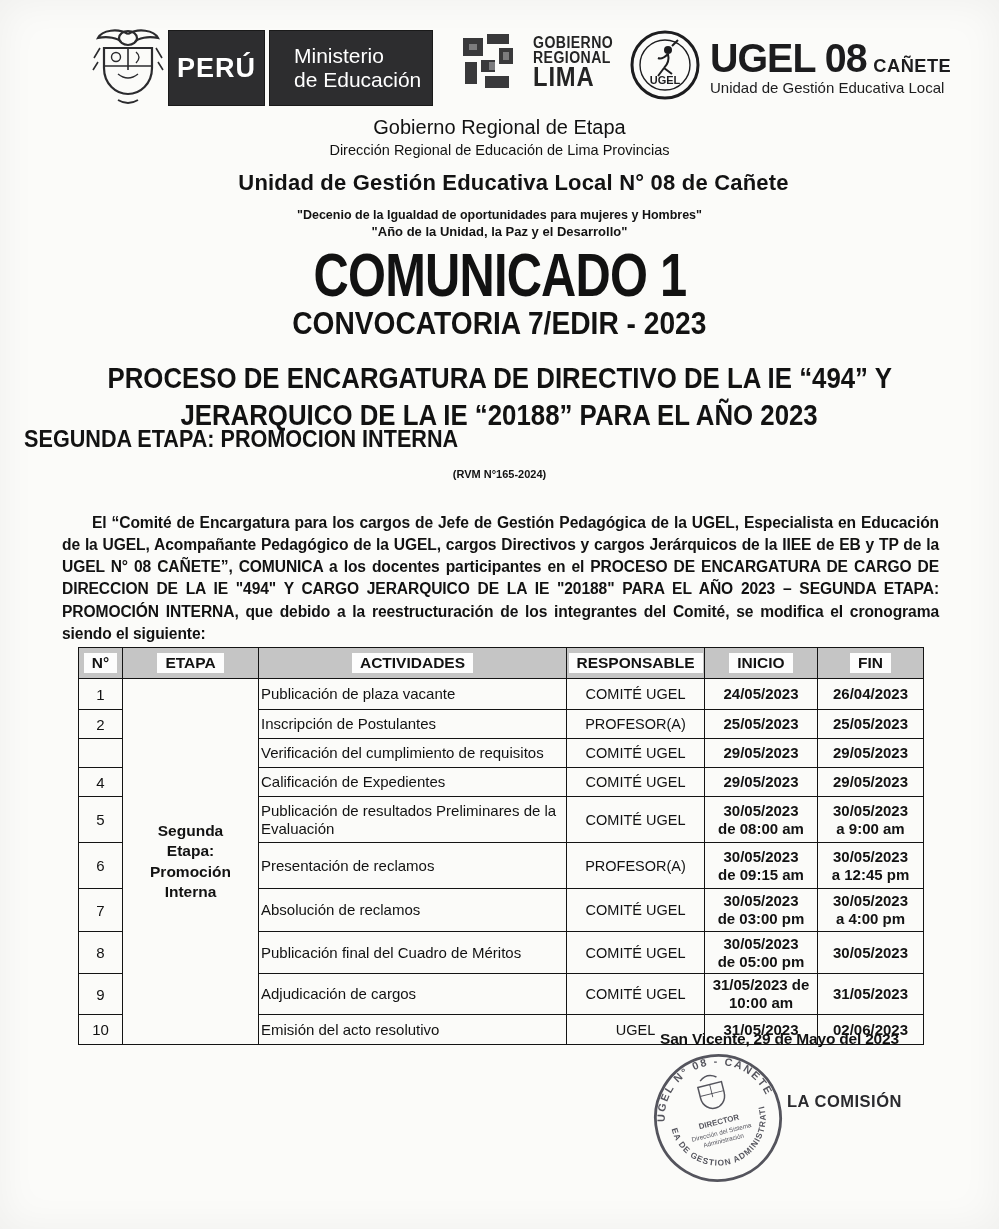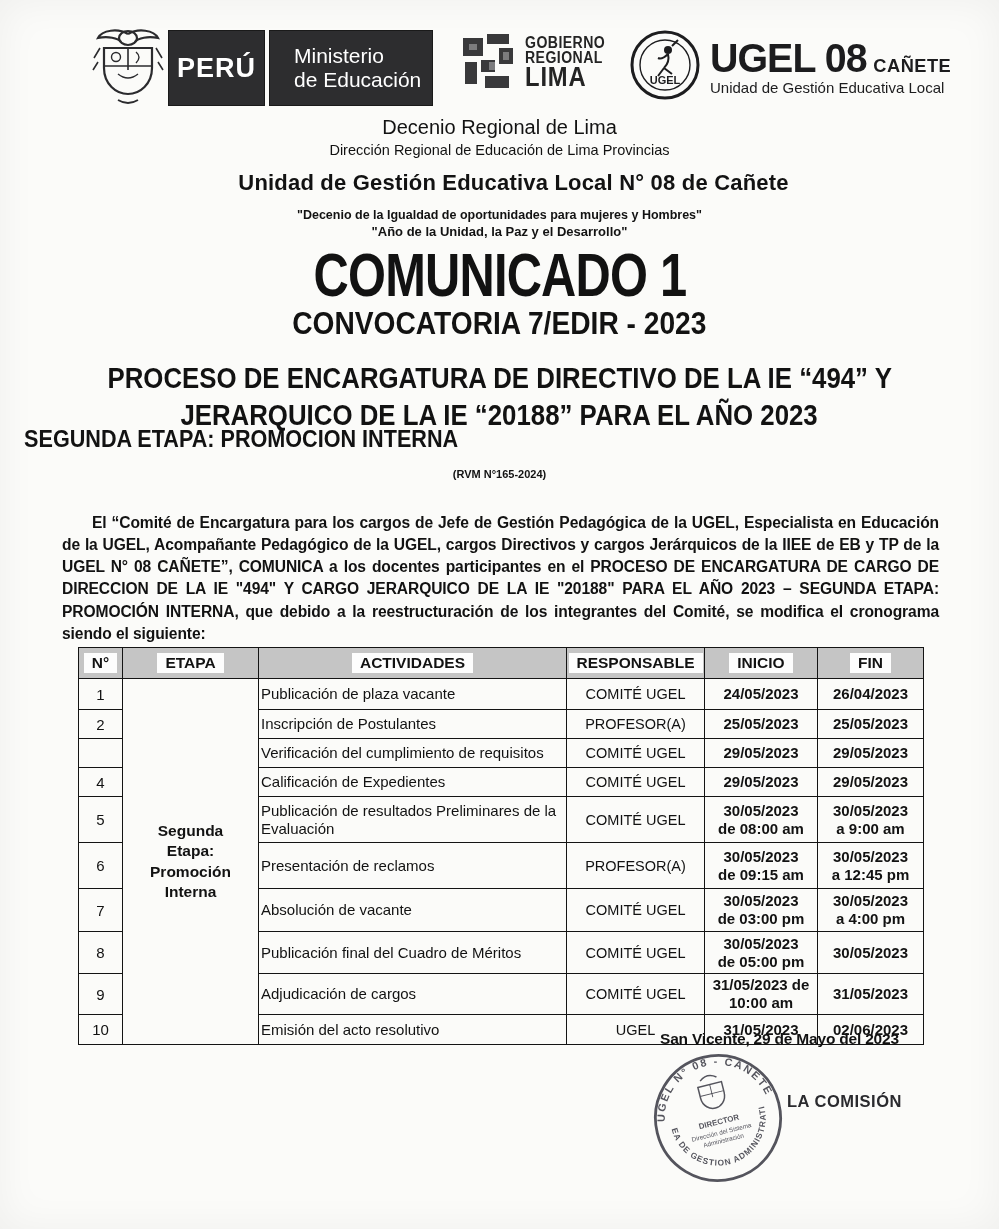--- a/index.html
+++ b/index.html
@@ -19,21 +19,21 @@
   .badge {
     position:absolute; top:30px; height:76px;
     background:#2d2d2f; color:#fff;
     display:flex; align-items:center;
     border:1px solid #1a1a1a;
   }
   .badge.peru { left:168px; width:97px; justify-content:center;
     font-size:27px; font-weight:bold; letter-spacing:1px; }
   .badge.minedu { left:269px; width:164px; padding-left:24px;
     font-size:21px; line-height:1.12; font-weight:normal; }
-  .gore { position:absolute; left:459px; top:32px; display:flex; gap:8px; align-items:center; }
+  .gore { position:absolute; left:459px; top:32px; display:flex; gap:16px; align-items:center; }
   .gore-text { color:#242424; transform:scaleX(.88); transform-origin:left center; }
   .gore-text .g1 { font-size:16px; font-weight:bold; line-height:.95; letter-spacing:.5px; }
   .gore-text .g2 { font-size:27px; font-weight:bold; line-height:.95; letter-spacing:1px; }
   .ugel-brand { position:absolute; left:628px; top:28px; display:flex; gap:8px; align-items:center; }
   .ugel-word { display:flex; align-items:baseline; gap:7px; color:#1c1c1e;
     transform:scaleX(.96); transform-origin:left bottom; }
   .ugel-word .big { font-size:41px; font-weight:bold; letter-spacing:-1px; }
   .ugel-word .small { font-size:19px; font-weight:bold; letter-spacing:.5px; }
   .ugel-cap { font-size:15px; color:#1c1c1e; margin-top:-3px; }
   
@@ -150,21 +150,21 @@
     <div>
       <div class="ugel-word">
         <span class="big">UGEL 08</span>
         <span class="small">CAÑETE</span>
       </div>
       <div class="ugel-cap">Unidad de Gestión Educativa Local</div>
     </div>
   </div>
 
   <div class="org">
-    <div class="org1">Decenio Regional de Lima</div>
+    <div class="org1">Gobierno Regional de Etapa</div>
     <div class="org2">Dirección Regional de Educación de Lima Provincias</div>
     <div class="org3">Unidad de Gestión Educativa Local N° 08 de Cañete</div>
     <div class="motto1">"Decenio de la Igualdad de oportunidades para mujeres y Hombres"</div>
     <div class="motto2">"Año de la Unidad, la Paz y el Desarrollo"</div>
   </div>
 
   <div class="t-main">
     <span>COMUNICADO 1</span>
   </div>
   <div class="t-conv">
@@ -246,21 +246,21 @@
         <td class="c-num">6</td>
         <td class="c-act">Presentación de reclamos</td>
         <td class="c-resp">PROFESOR(A)</td>
         <td class="c-date">30/05/2023
 de 09:15 am</td>
         <td class="c-date">30/05/2023
 a 12:45 pm</td>
       </tr>
       <tr style="height:43px">
         <td class="c-num">7</td>
-        <td class="c-act">Absolución de vacante</td>
+        <td class="c-act">Absolución de reclamos</td>
         <td class="c-resp">COMITÉ UGEL</td>
         <td class="c-date">30/05/2023
 de 03:00 pm</td>
         <td class="c-date">30/05/2023
 a 4:00 pm</td>
       </tr>
       <tr style="height:42px">
         <td class="c-num">8</td>
         <td class="c-act">Publicación final del Cuadro de Méritos</td>
         <td class="c-resp">COMITÉ UGEL</td>

